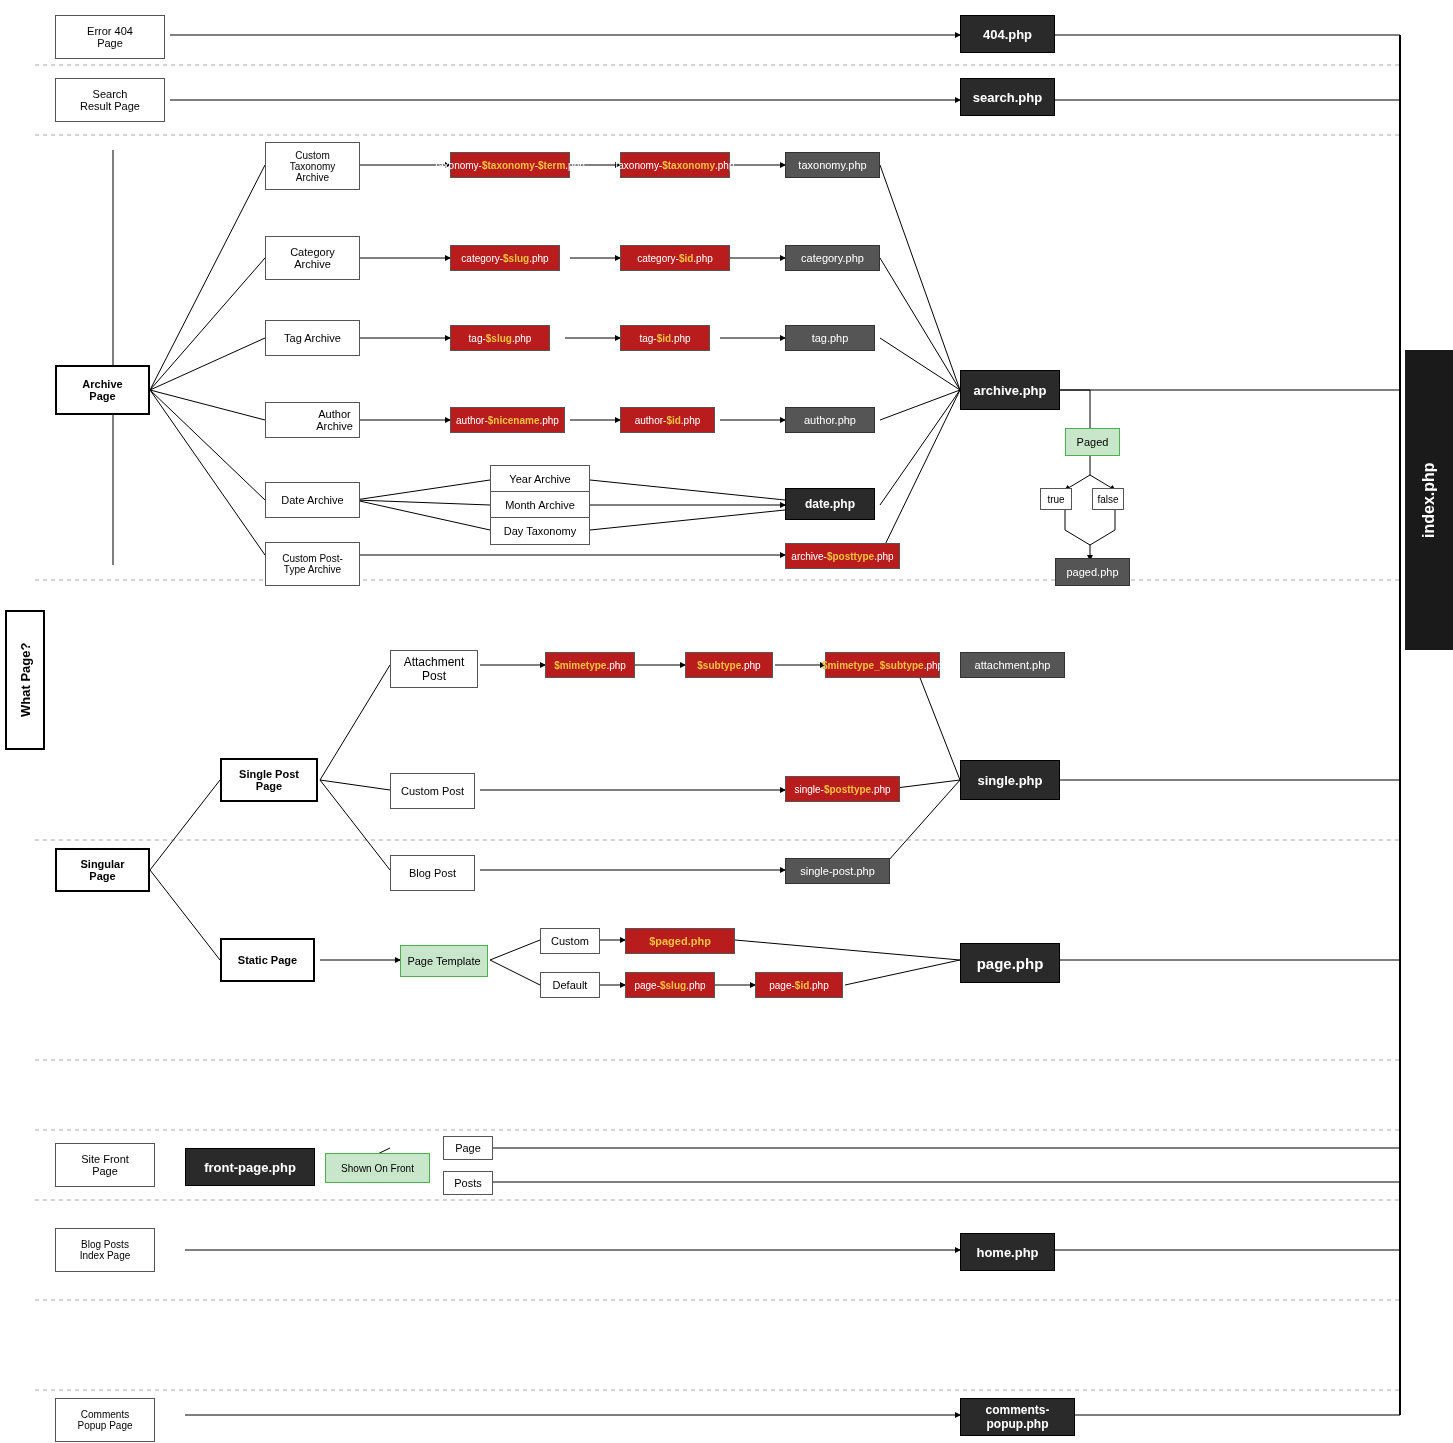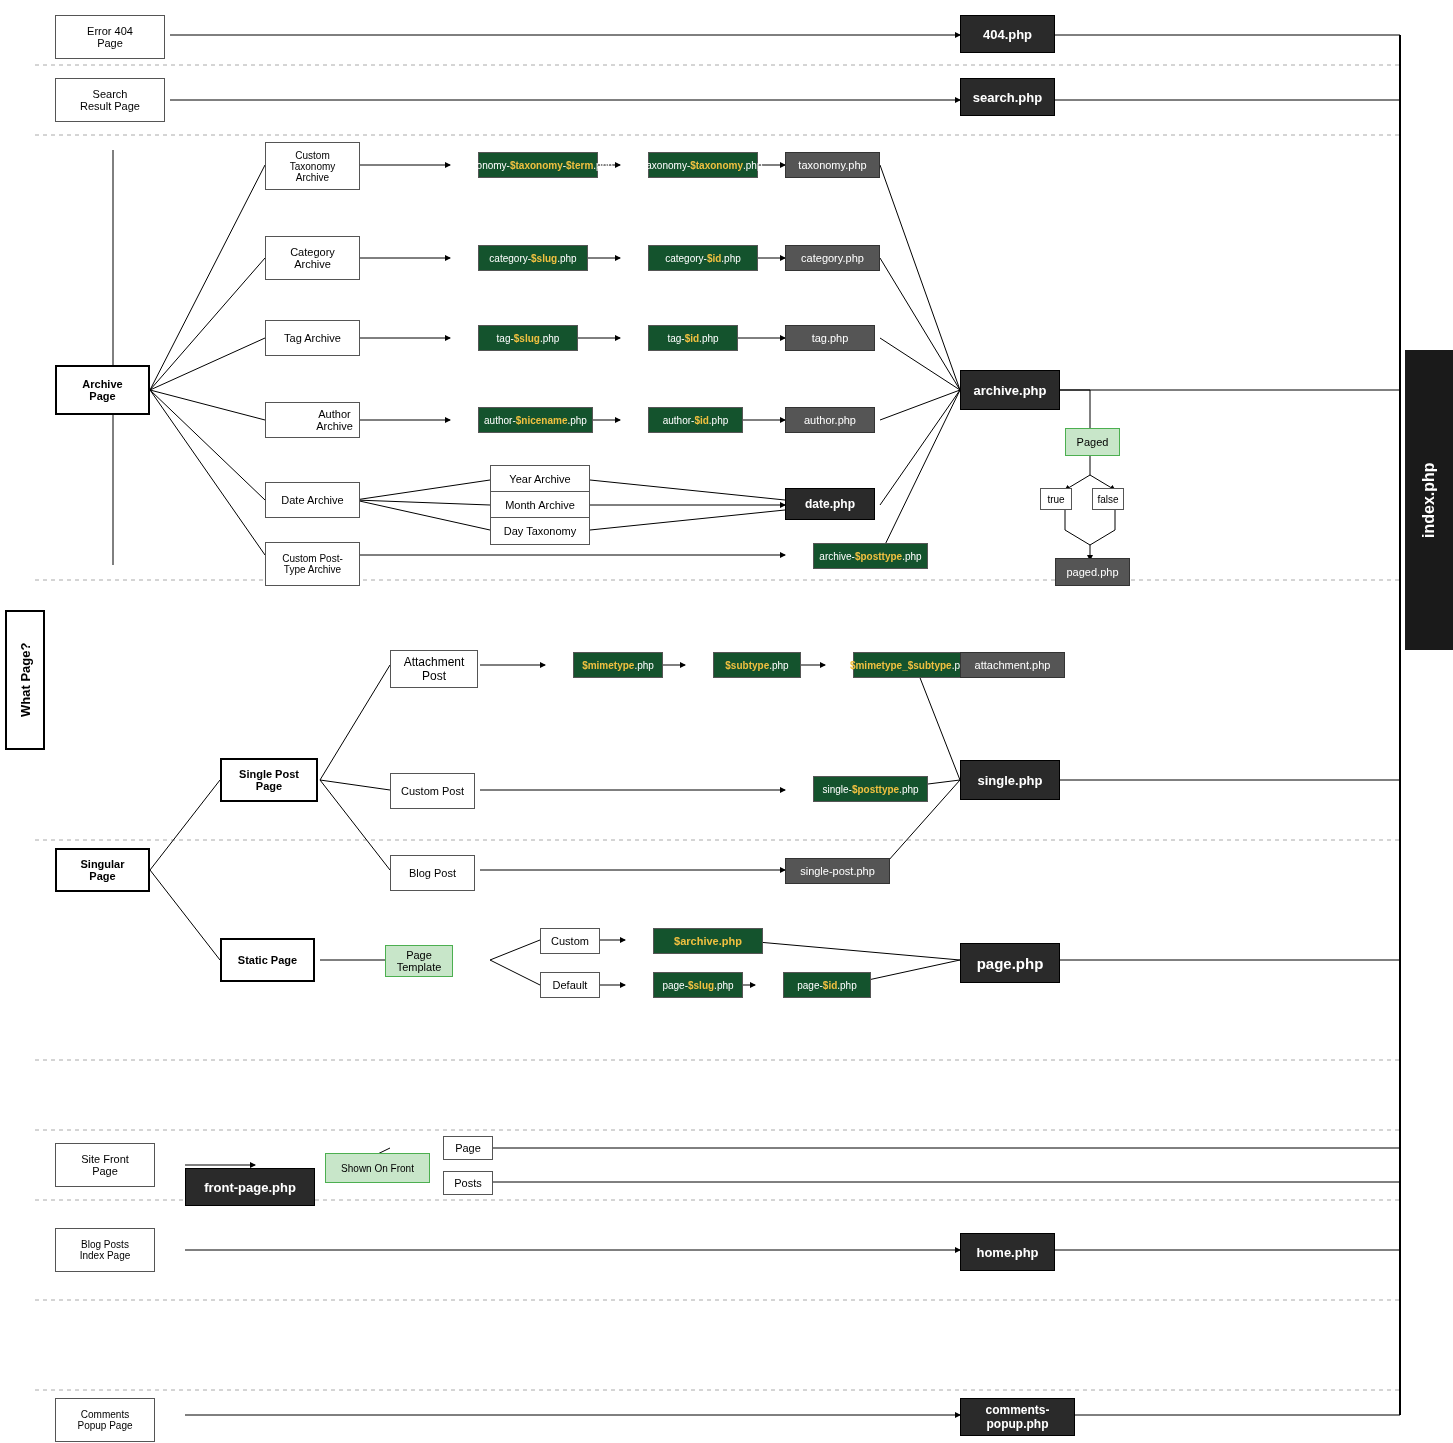--- a/index.html
+++ b/index.html
@@ -72,23 +72,22 @@
 
     
     .node-medium-dark {
       background: #555;
       color: #fff;
       border: 1px solid #333;
     }
 
     
     .node-yellow-text {
-      background: #14532d;
+      background: #b91c1c;
       color: #fff;
-      margin-left: 28px;
     }
     .node-yellow-text .yellow { color: #f0c040; font-weight: bold; }
 
     
     .node-green {
       background: #c8e6c9;
       border: 1px solid #4caf50;
     }
 
     
@@ -443,30 +442,30 @@
   </div>
 
   <div class="node node-dark" style="position:absolute; left:960px; top:760px; width:100px; height:40px; font-size:13px;">
     <span>single.php</span>
   </div>
 
   <div class="node node-bold" style="position:absolute; left:220px; top:938px; width:95px; height:44px;">
     <span style="white-space:pre-line; text-align:center;">Static Page</span>
   </div>
 
-  <div class="node node-green" style="position:absolute; left:385px; top:945px; width:68px; height:32px;">
+  <div class="node node-green" style="position:absolute; left:400px; top:945px; width:88px; height:32px;">
     <span>Page Template</span>
   </div>
 
   <div class="node" style="position:absolute; left:540px; top:928px; width:60px; height:26px;">
     <span>Custom</span>
   </div>
 
   <div class="node node-yellow-text" style="position:absolute; left:625px; top:928px; width:110px; height:26px;">
-    <span style="font-size:11px;"><span style="color:#f0c040; font-weight:bold;">$archive.php</span></span>
+    <span style="font-size:11px;"><span style="color:#f0c040; font-weight:bold;">$paged.php</span></span>
   </div>
 
   <div class="node" style="position:absolute; left:540px; top:972px; width:60px; height:26px;">
     <span>Default</span>
   </div>
 
   <div class="node node-yellow-text" style="position:absolute; left:625px; top:972px; width:90px; height:26px;">
     <span style="font-size:10px;">page-<span class="yellow" style="color:#f0c040;">$slug</span>.php</span>
   </div>
 
@@ -476,21 +475,21 @@
 
   <div class="node node-dark" style="position:absolute; left:960px; top:943px; width:100px; height:40px; font-size:15px;">
     <span>page.php</span>
   </div>
 
   <div class="node" style="position:absolute; left:55px; top:1143px; width:100px; height:44px;">
     <span style="white-space:pre-line; text-align:center;">Site Front
 Page</span>
   </div>
 
-  <div class="node node-dark" style="position:absolute; left:185px; top:1148px; width:130px; height:38px; font-size:13px;margin-top:20px;">
+  <div class="node node-dark" style="position:absolute; left:185px; top:1148px; width:130px; height:38px; font-size:13px;">
     <span>front-page.php</span>
   </div>
 
   <div class="node node-green" style="position:absolute; left:325px; top:1153px; width:105px; height:30px;">
     <span style="font-size:10px;">Shown On Front</span>
   </div>
 
   <div class="node" style="position:absolute; left:443px; top:1136px; width:50px; height:24px;">
     <span>Page</span>
   </div>

